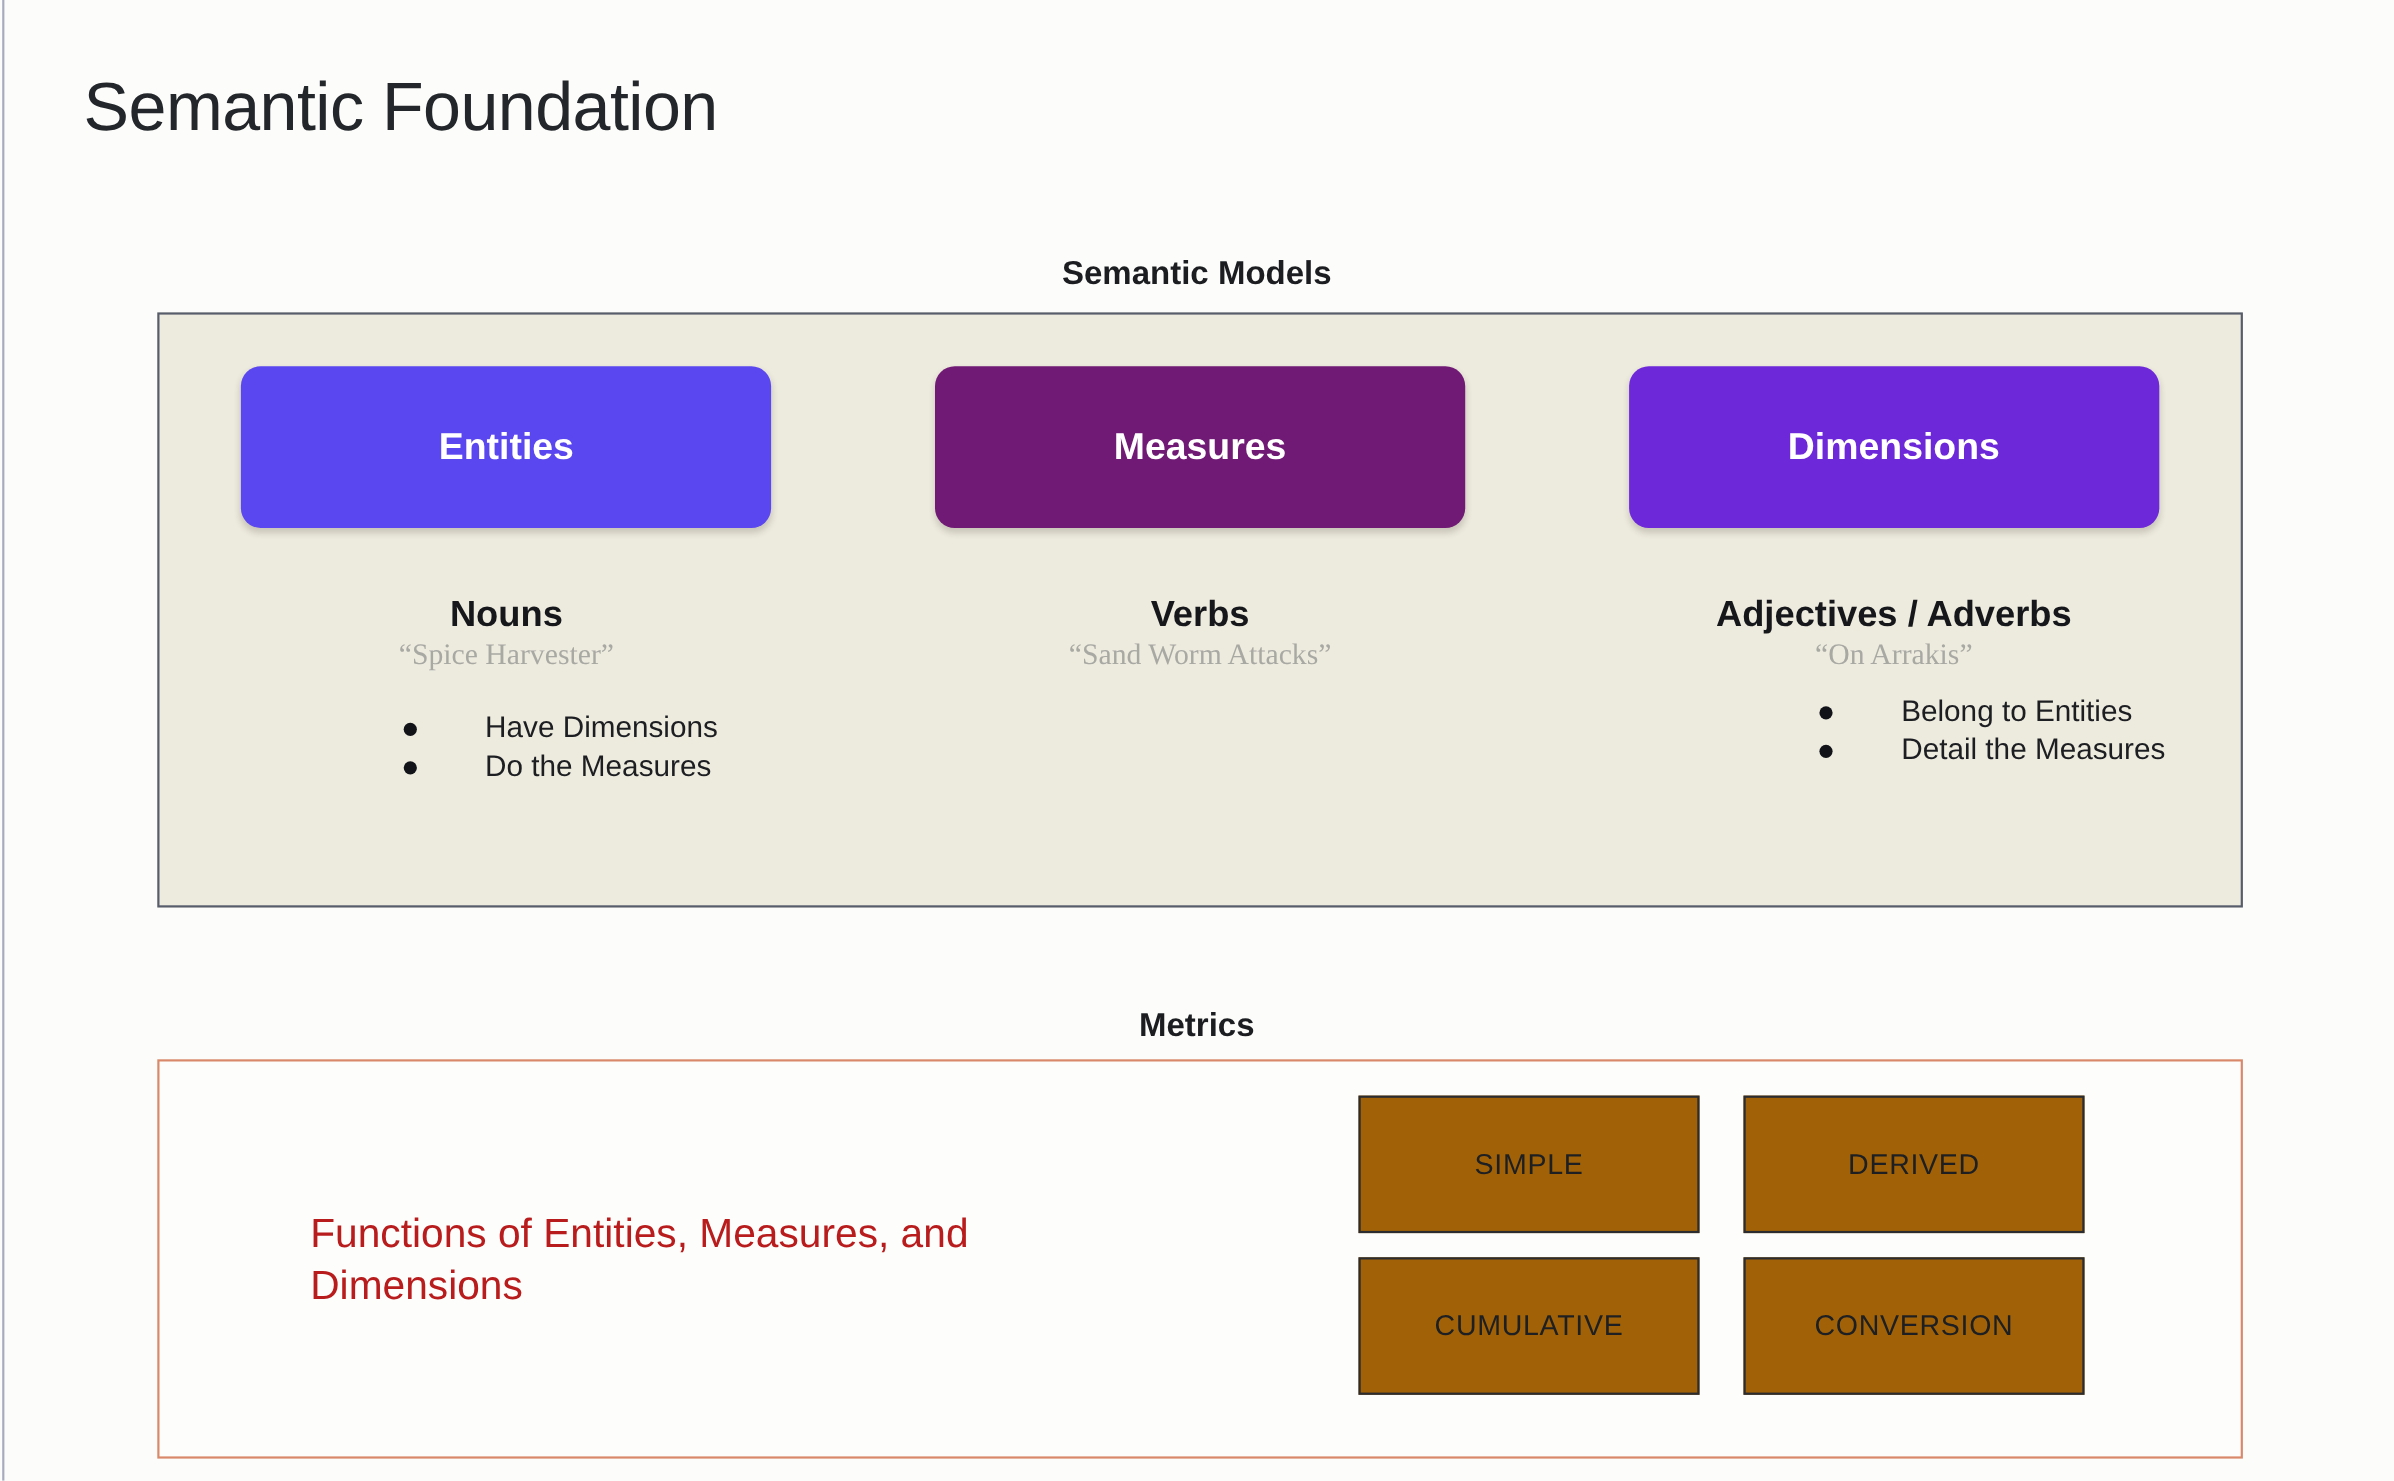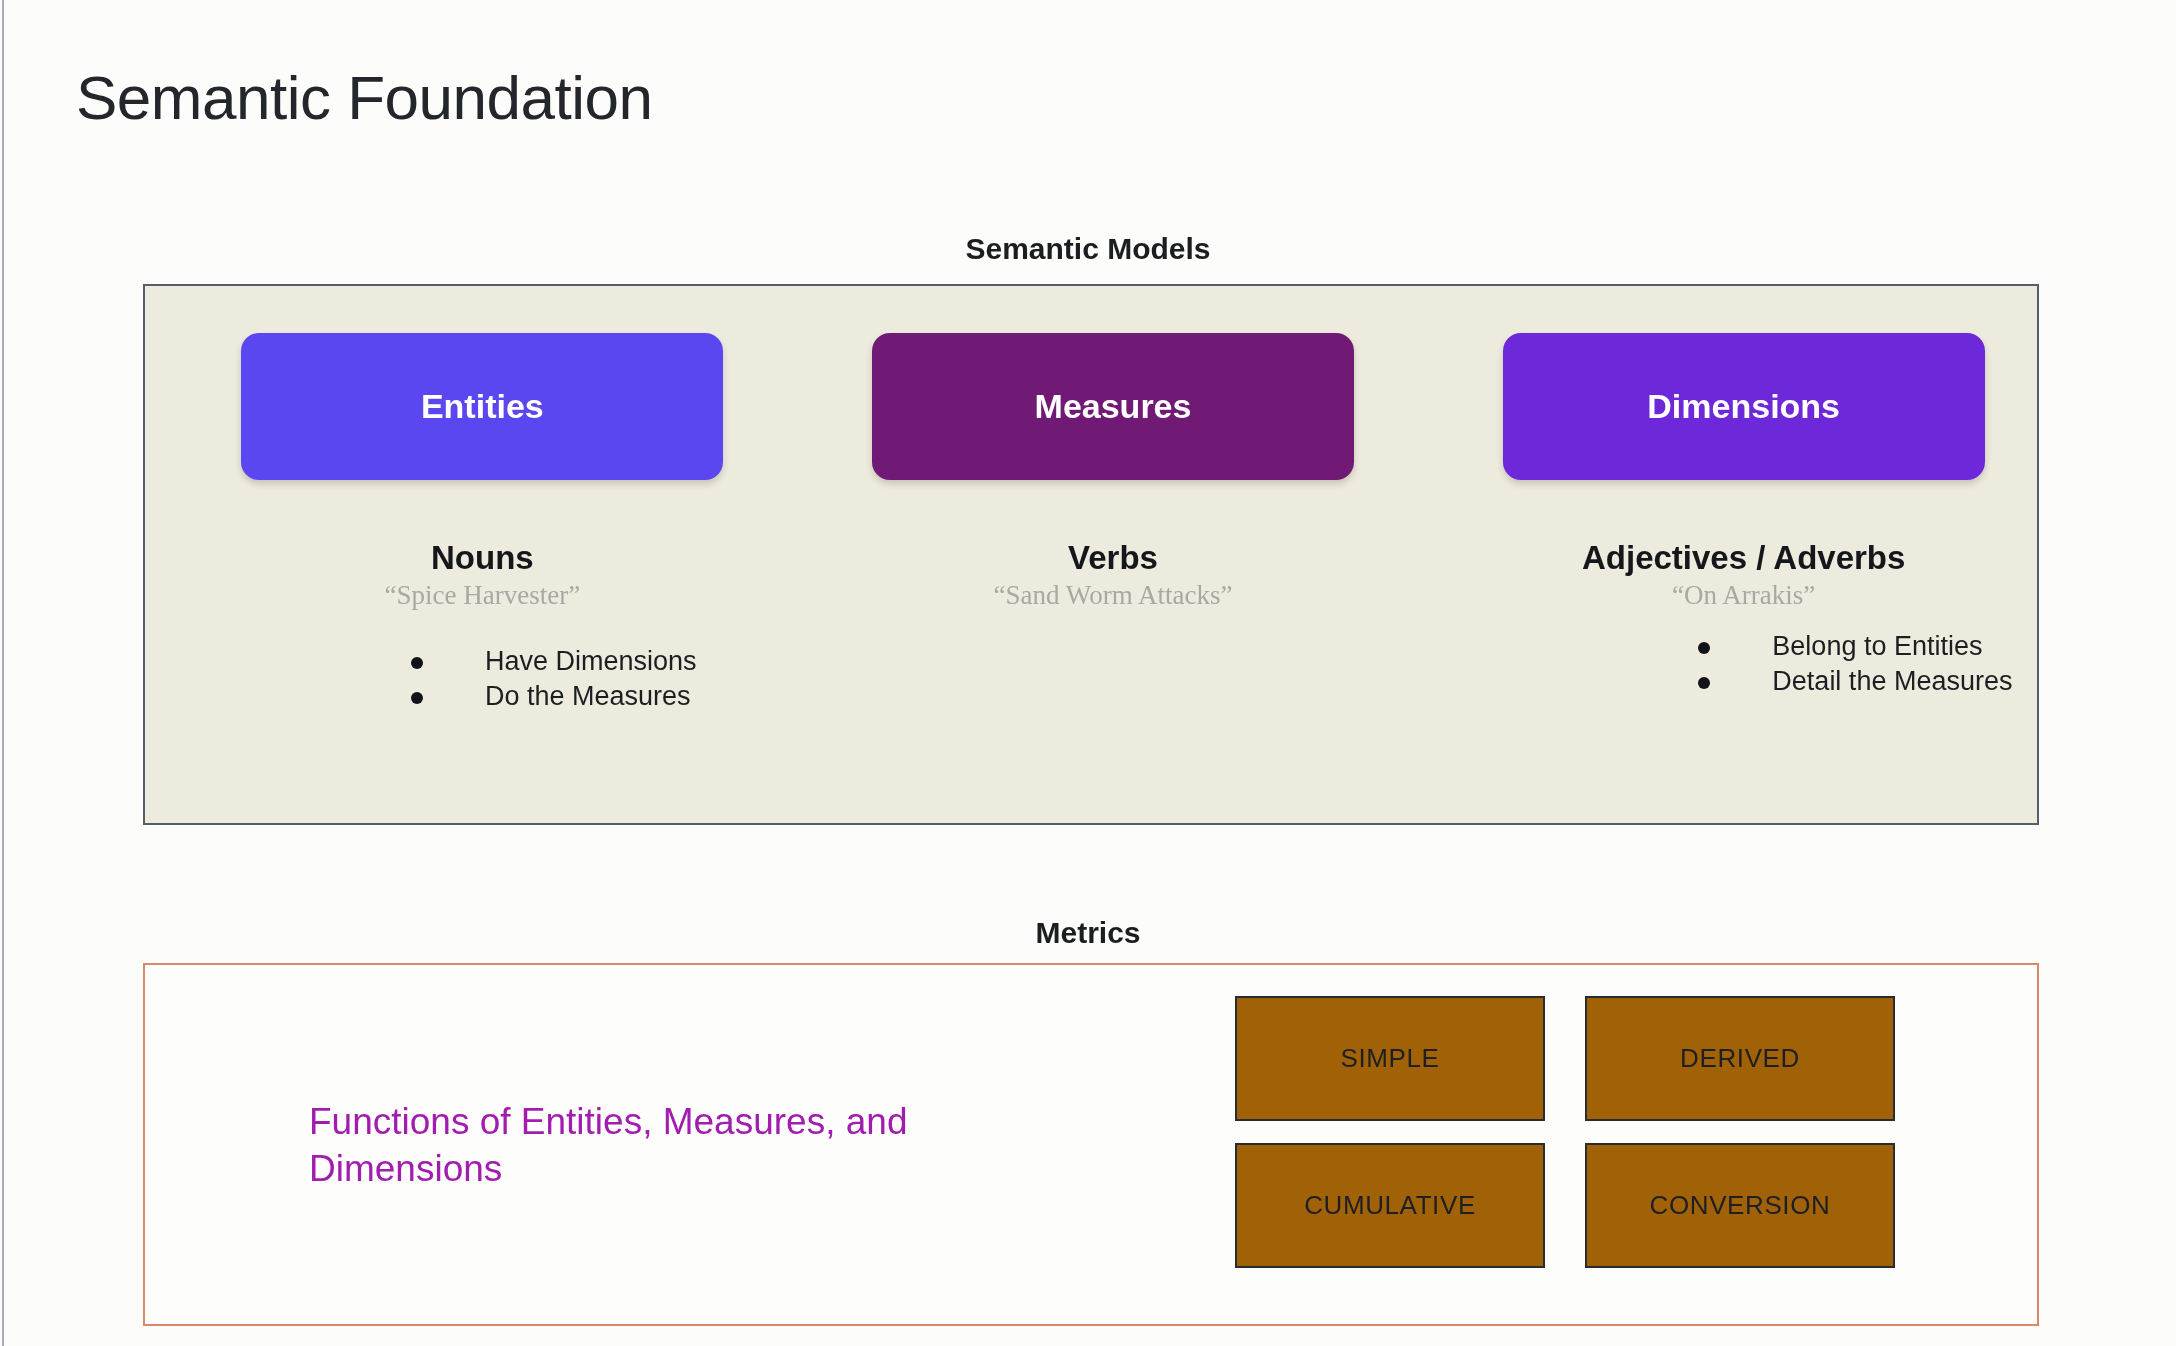--- a/index.html
+++ b/index.html
@@ -75,21 +75,20 @@
     right: 0;
     bottom: 0;
     display: flex;
   }
   .sem-col {
     flex: 1 1 0;
     display: flex;
     flex-direction: column;
     align-items: center;
     padding-top: 47px;
-    padding-left: 44px;
   }
 
   .pill {
     width: 482px;
     height: 147px;
     border-radius: 18px;
     display: flex;
     align-items: center;
     justify-content: center;
     color: #ffffff;
@@ -159,25 +158,25 @@
     width: 1896px;
     height: 363px;
     background: #fdfefc;
     border: 2px solid #d9886a;
     box-sizing: border-box;
     display: flex;
     align-items: center;
   }
   .metrics-description {
     position: absolute;
-    left: 164px;
+    left: 137px;
     top: 50%;
     transform: translateY(-50%);
     font-size: 37px;
-    color: #a21caf;
+    color: #b91c1c;
     line-height: 1.28;
     max-width: 700px;
   }
   .metrics-grid {
     position: absolute;
     left: 1090px;
     top: 31px;
     display: grid;
     grid-template-columns: 310px 310px;
     grid-template-rows: 125px 125px;

